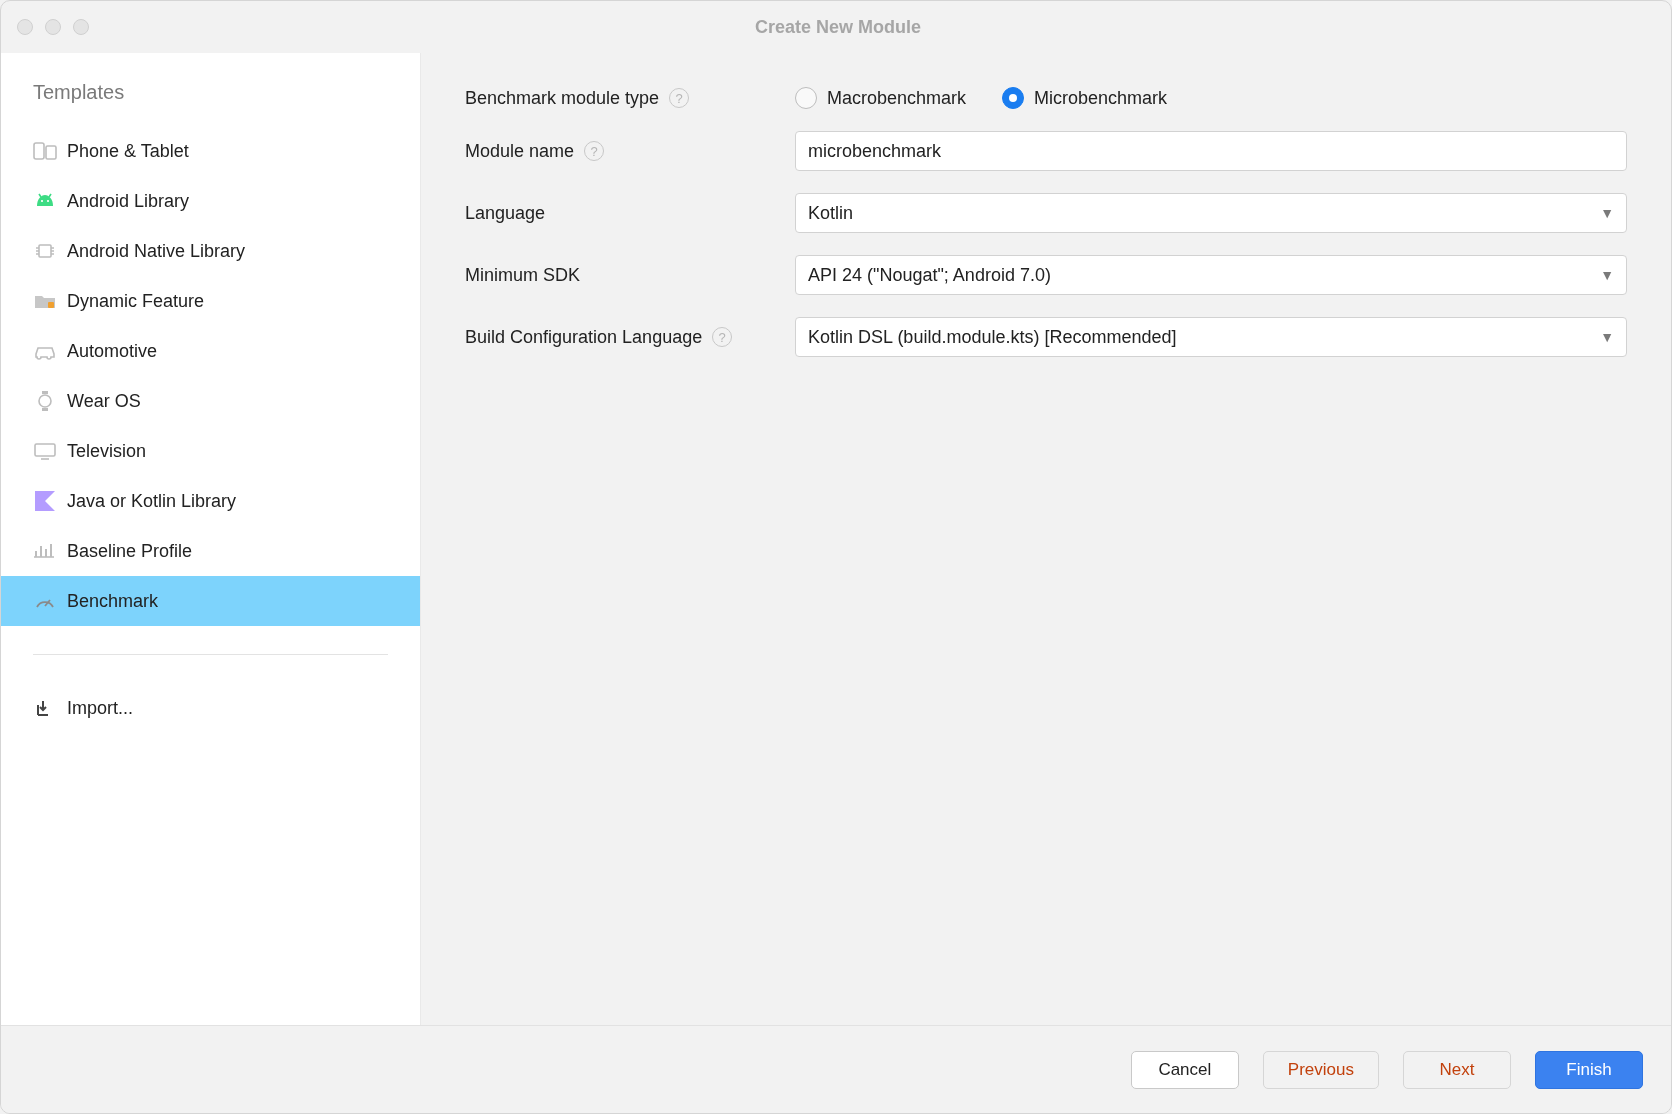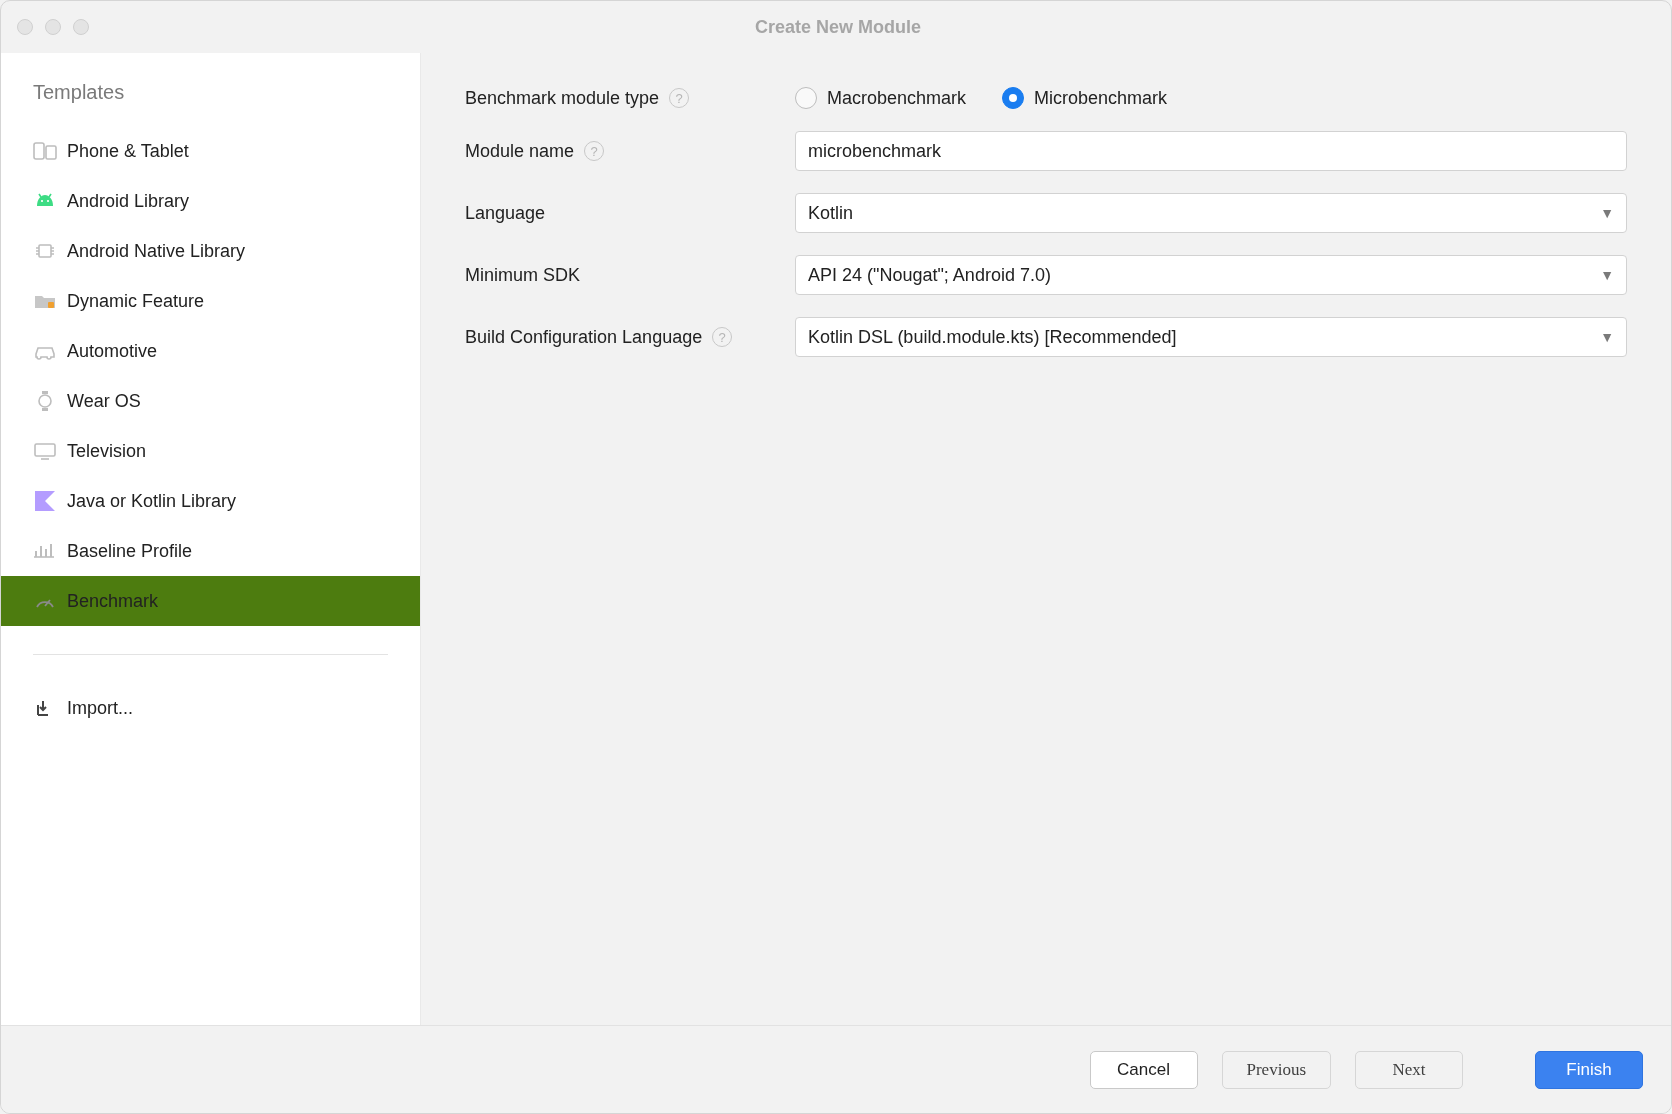--- a/index.html
+++ b/index.html
@@ -50,21 +50,21 @@
   }
   .tpl-list { display: flex; flex-direction: column; }
   .tpl-item {
     display: flex; align-items: center;
     gap: 10px;
     height: 50px;
     padding: 0 32px;
     cursor: pointer;
     color: #222;
   }
-  .tpl-item.selected { background: #4d7c0f; }
+  .tpl-item.selected { background: #7dd3fc; }
   .tpl-icon { width: 24px; height: 22px; display:flex; align-items:center; justify-content:center; flex-shrink: 0; }
   .tpl-divider {
     height: 1px;
     background: #e3e3e3;
     margin: 28px 32px;
   }
   .form-area {
     flex: 1;
     padding: 34px 44px 0 44px;
   }
@@ -129,30 +129,28 @@
     border-radius: 5px;
     border: 1px solid #c9c9c9;
     background: #ffffff;
     font-size: 17px;
     display:flex; align-items:center; justify-content:center;
     padding: 0 24px;
     cursor: pointer;
   }
   .btn.disabled {
     background: #f2f2f2;
-    color: #404040;
+    color: #c2410c;
     border-color: #d6d6d6;
     cursor: default;
-    font-family: Liberation Serif, serif;
   }
   .btn.primary {
     background: #3b82f0;
     border-color: #2f74e0;
     color: #fff;
-    margin-left: 48px;
   }
 </style>
 </head>
 <body>
 
 <div class="titlebar">
   <div class="traffic-lights">
     <div class="dot"></div>
     <div class="dot"></div>
     <div class="dot"></div>

